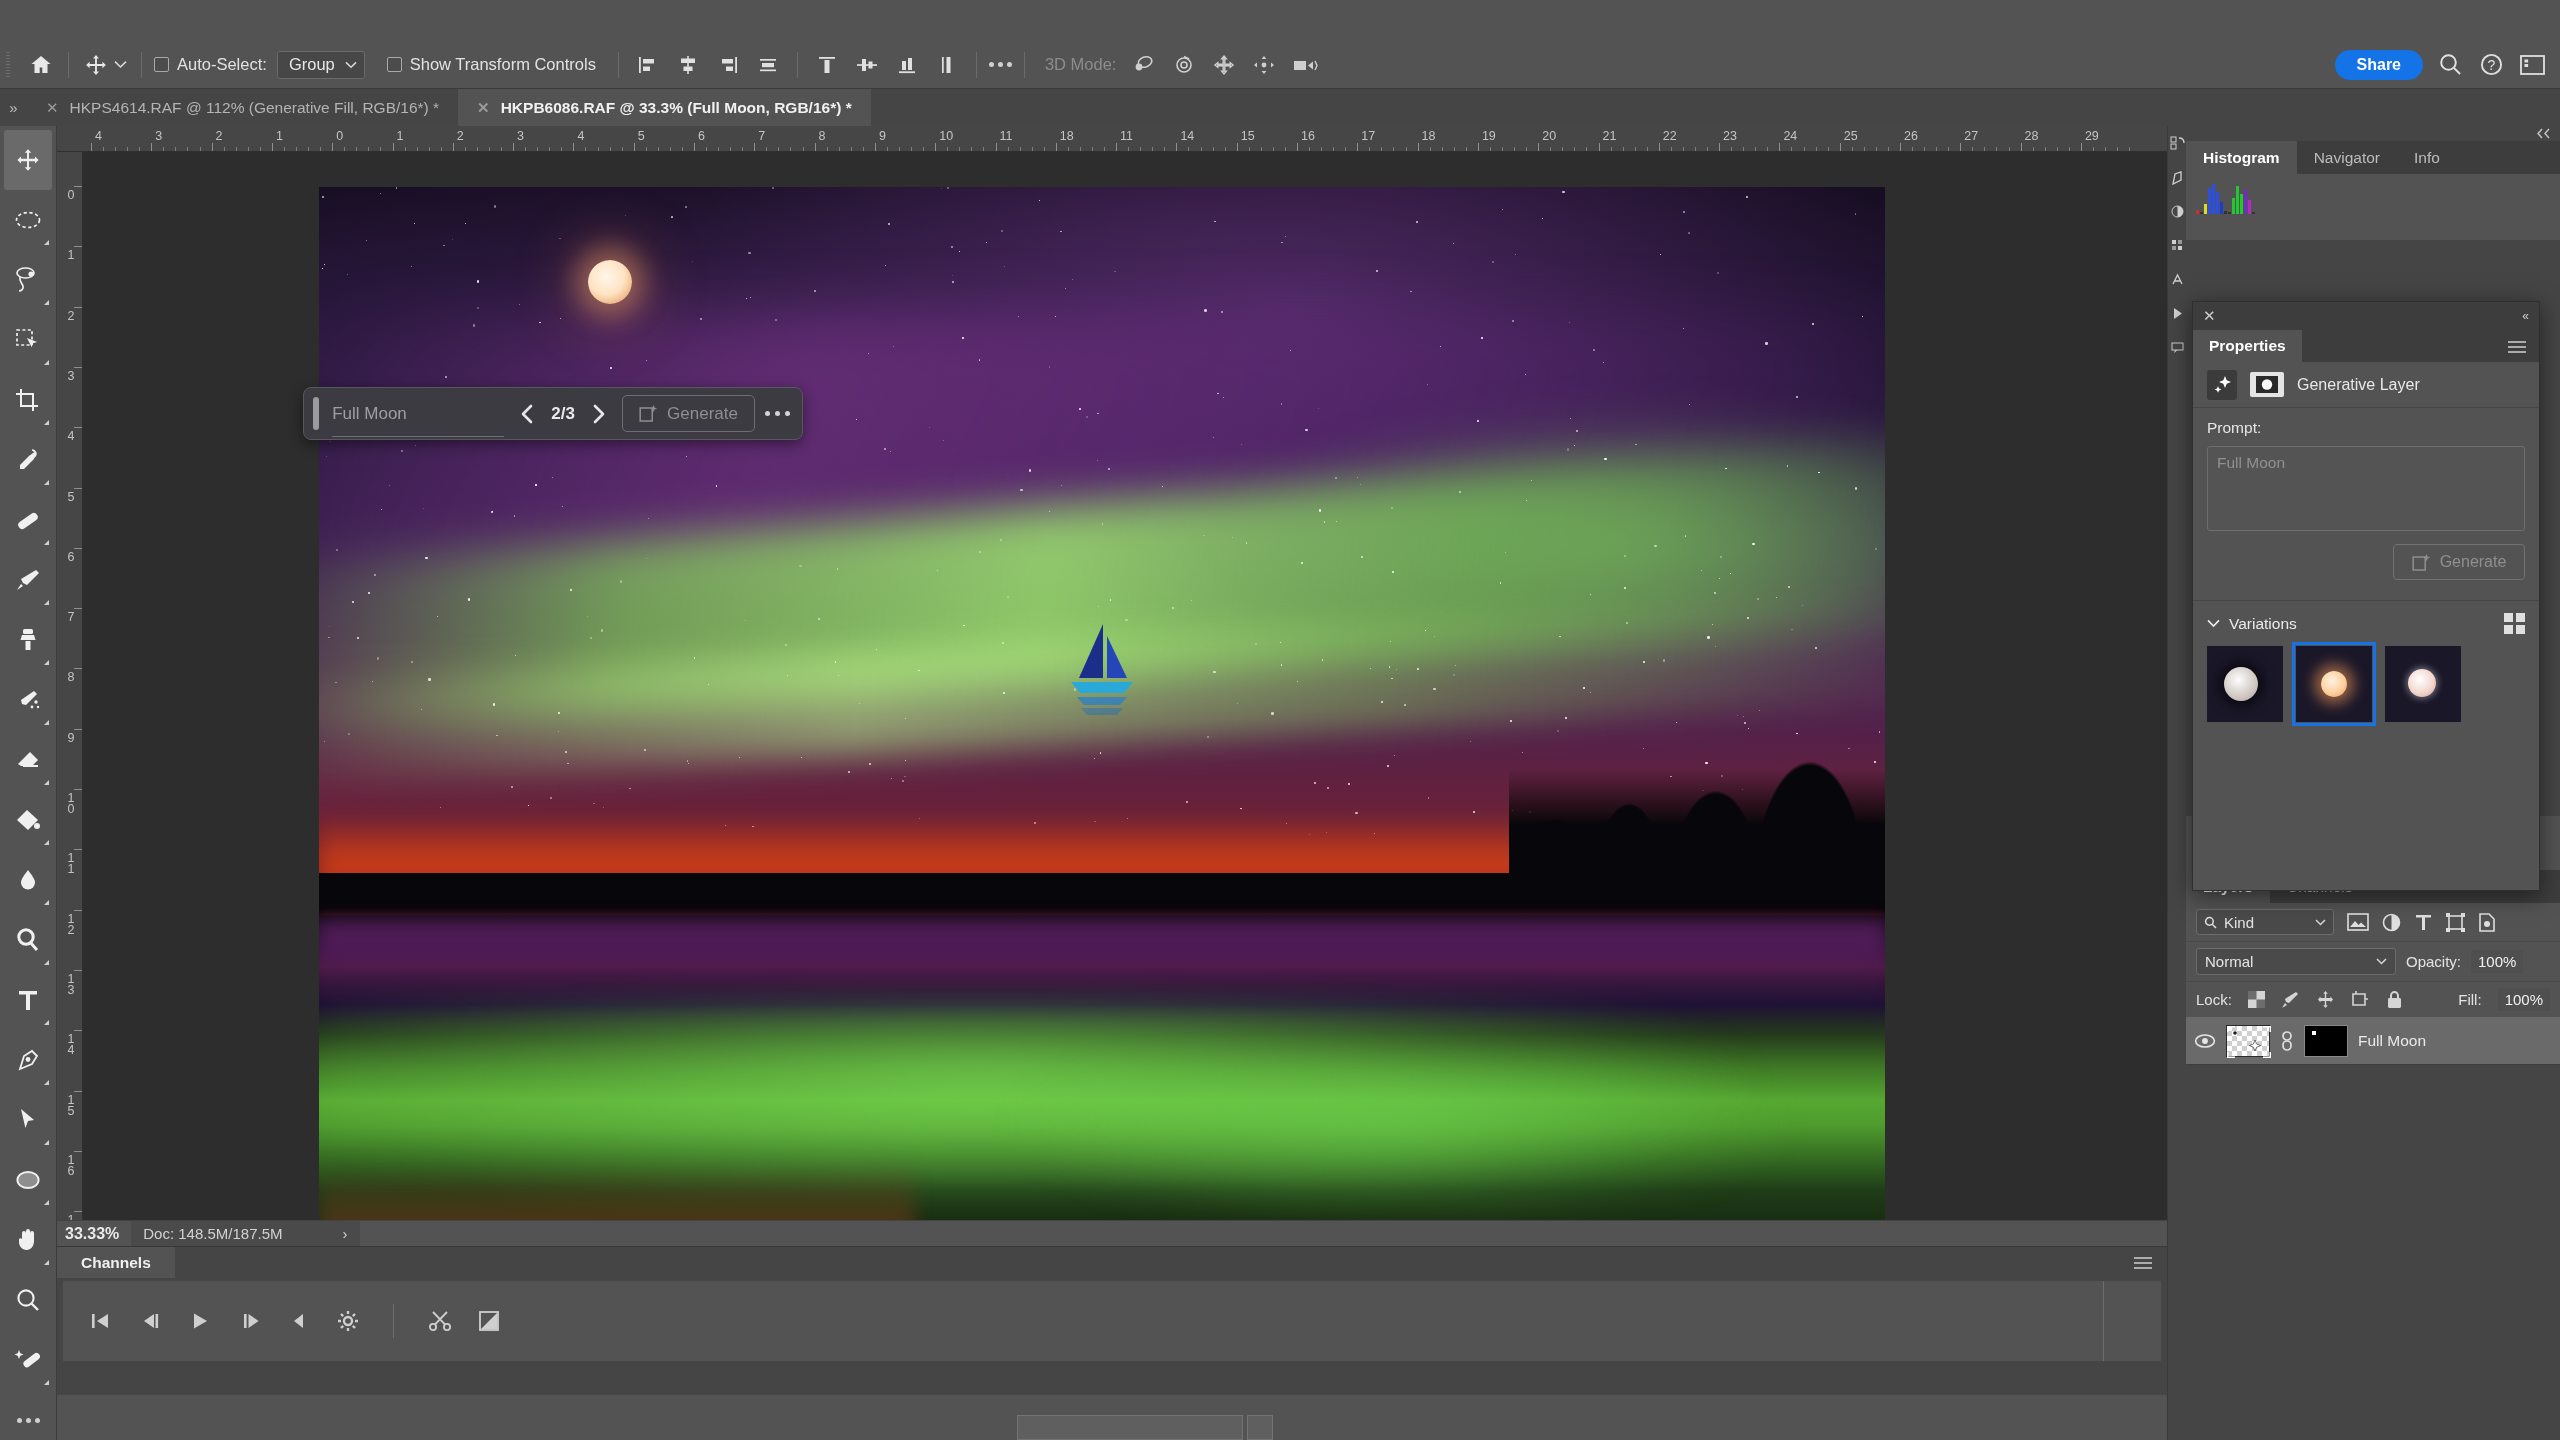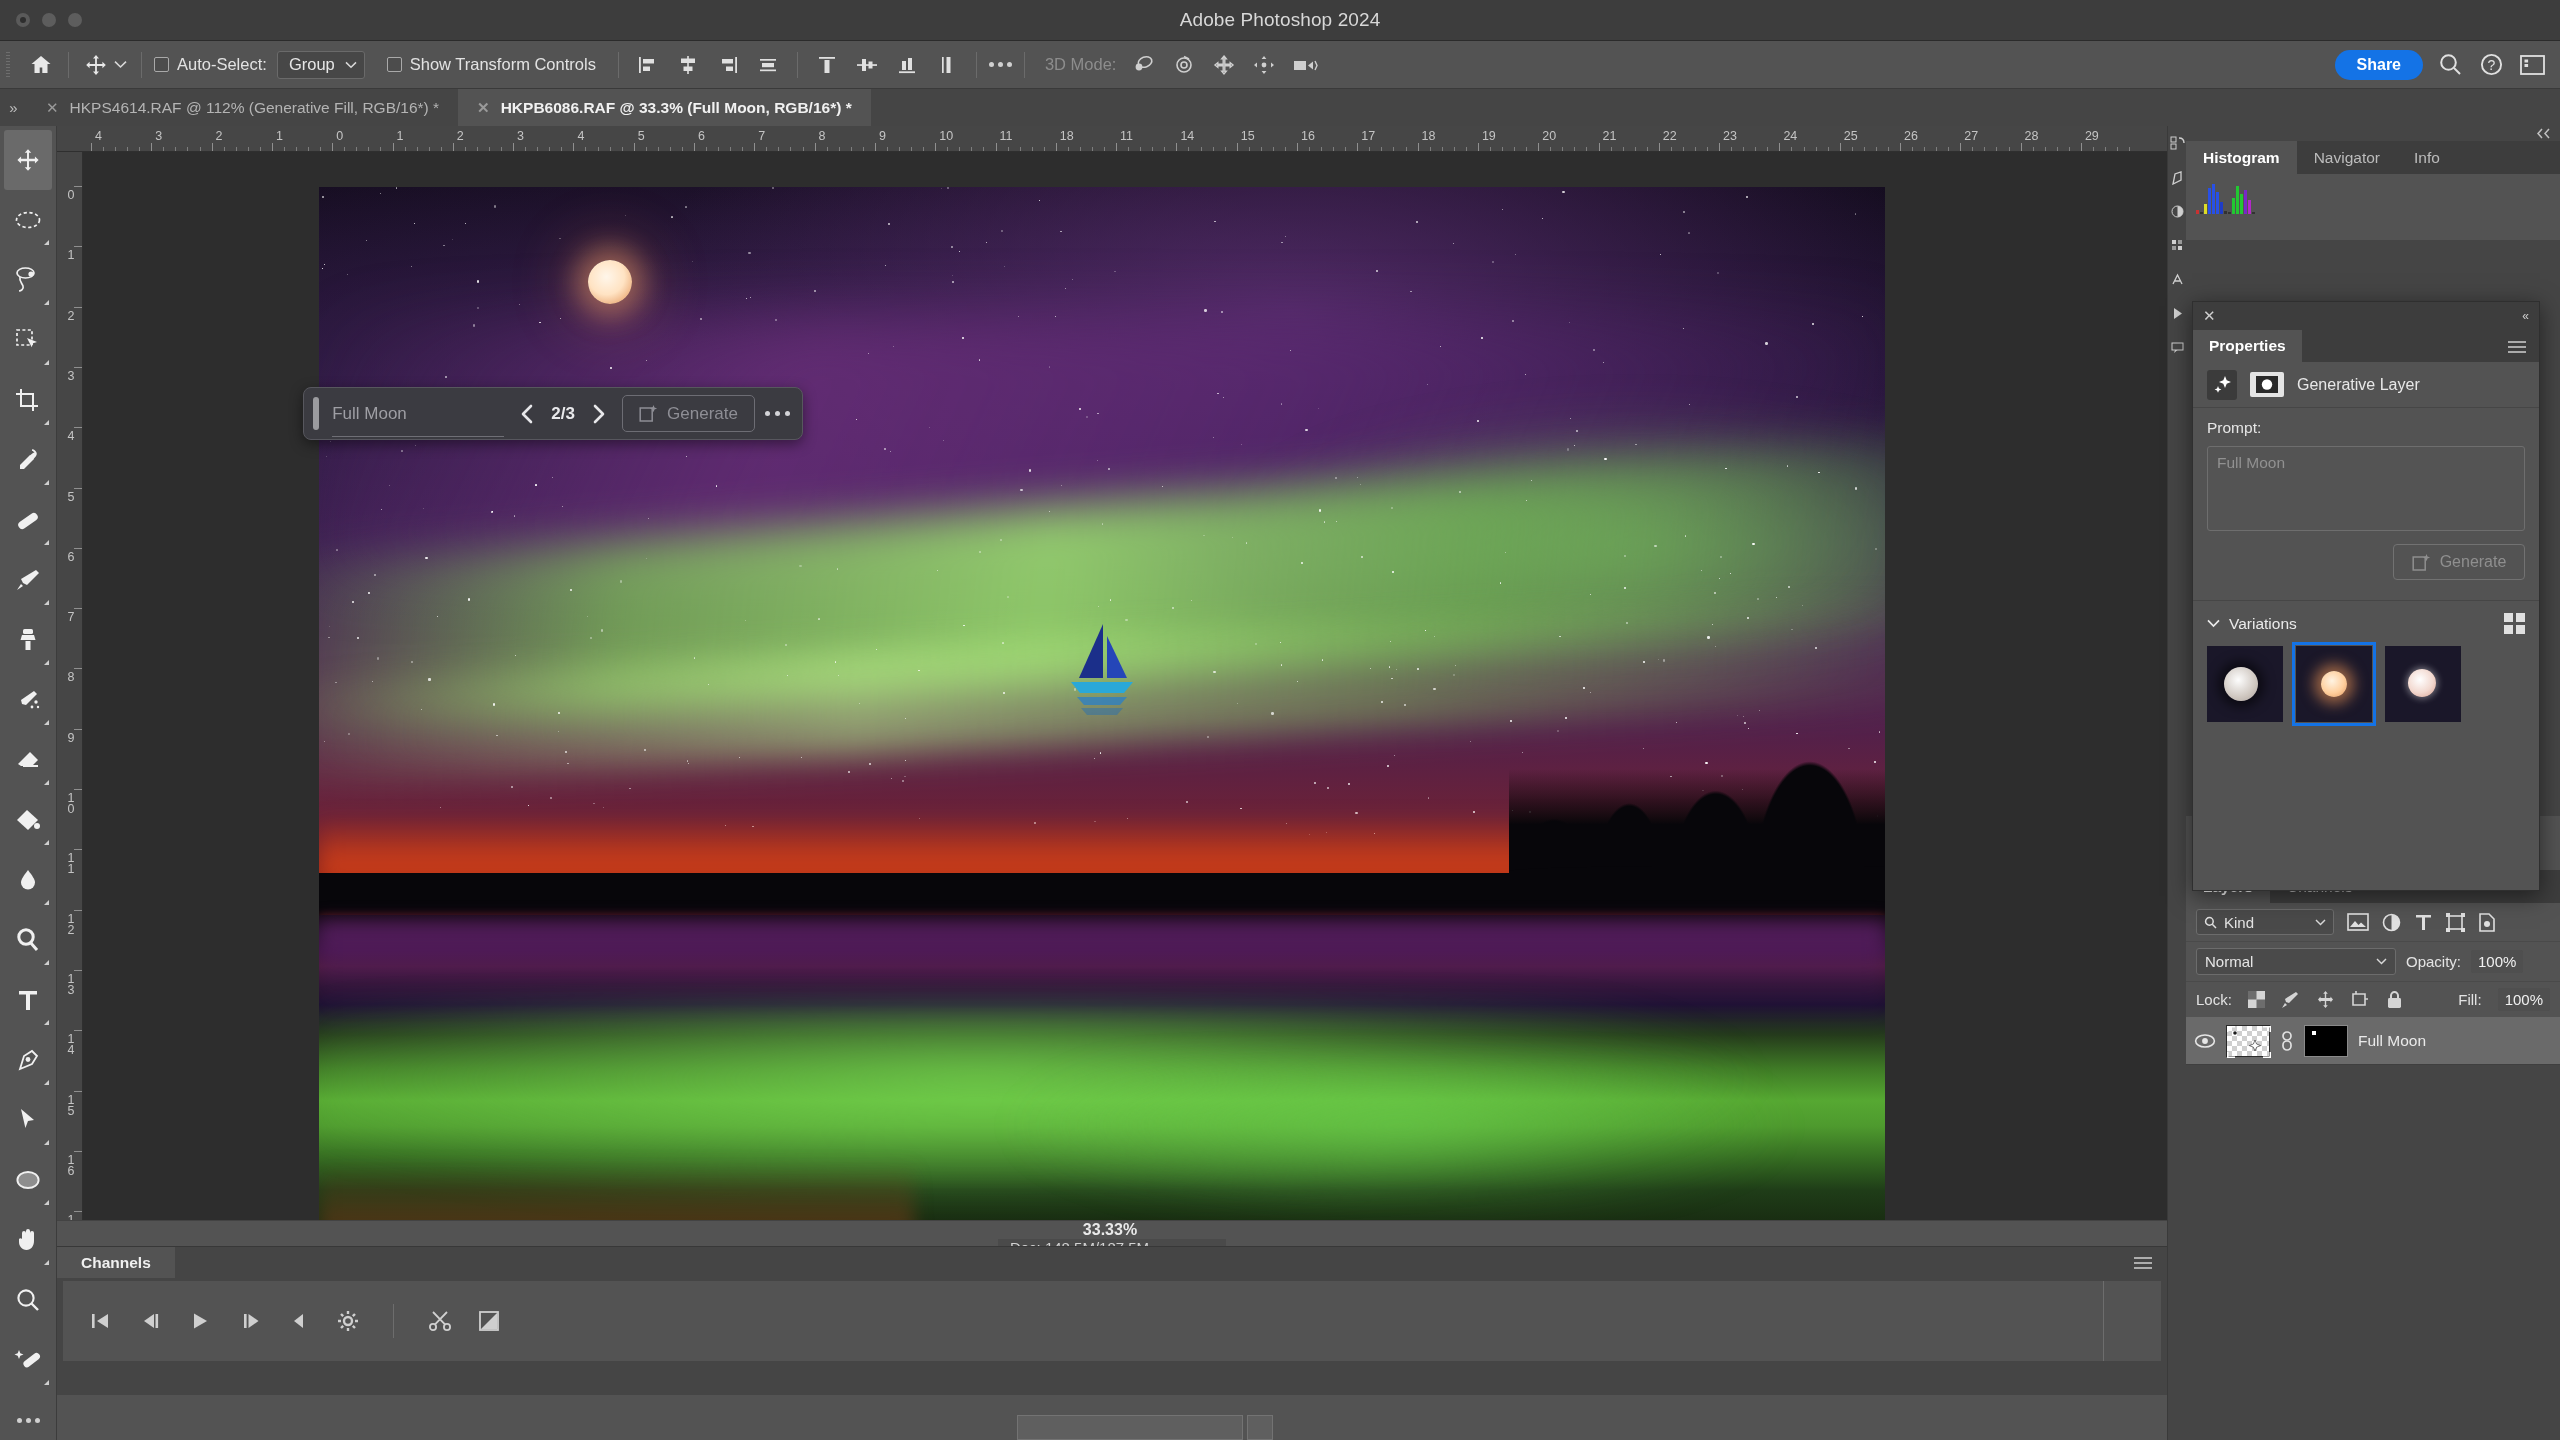--- a/index.html
+++ b/index.html
@@ -153,21 +153,21 @@
   .ctb-input span { color:#9e9ea4; font-size:17px; }
   .ctb-input::after { content:""; position:absolute; left:0; bottom:-13px; width:172px; height:1px; background:#6f6f76; }
   .ctb-arrow { width:34px;height:34px;display:flex;align-items:center;justify-content:center;color:#e7e7ea;font-size:22px; }
   .ctb-count { color:#e9e9ec; font-size:17px; font-weight:bold; min-width:42px; text-align:center; }
   .ctb-gen { margin-left:8px; height:37px; border:1px solid #6d6d74; border-radius:5px; display:flex; align-items:center; gap:9px; padding:0 16px; }
   .ctb-gen span { color:#8e8e95; font-size:17px; }
   .ctb-dots { margin-left:10px; margin-right:6px; display:flex; gap:5px; }
   .ctb-dots i { width:5px;height:5px;border-radius:50%;background:#d4d4d8;display:block; }
 
   
-  .statusbar { position:absolute; left:57px; bottom:194px; right:393px; height:26px; background:#535353; display:flex; align-items:center; border-top:1px solid #434343;flex-direction:column; }
+  .statusbar { position:absolute; left:57px; bottom:194px; right:393px; height:26px; background:#535353; display:flex; align-items:center; border-top:1px solid #434343; }
   .zoomval { color:#e9e9e9; font-size:16px; font-weight:bold; padding:0 12px 0 8px; }
   .docinfo { background:#4a4a4a; height:26px; display:flex; align-items:center; gap:60px; padding:0 12px; color:#d2d2d2; font-size:15px; }
 
   
   .timeline { position:absolute; left:57px; bottom:45px; right:393px; height:149px; background:#454545; border-top:1px solid #383838; }
   .tl-tabrow { height:31px; display:flex; align-items:center; background:#454545; }
   .tl-tab { height:31px; padding:0 24px; display:flex; align-items:center; background:#535353; color:#f0f0f0; font-size:15.5px; font-weight:bold; }
   .tl-menu { margin-left:auto; padding-right:14px; color:#cfcfcf; }
   .tl-body { position:absolute; left:6px; right:6px; top:34px; height:80px; background:#535353; display:flex; align-items:center; }
   .tl-ctrls { display:flex; align-items:center; gap:26px; padding-left:26px; }
@@ -251,28 +251,20 @@
   .lmask { width:44px; height:32px; background:#000; border:1px solid #8a8a8a; position:relative; }
   .lname { color:#eaeaea; font-size:15.5px; }
   .lock-ic { margin-left:auto; padding-right:8px; }
   svg { display:block; }
 </style>
 </head>
 <body>
 
 <div class="app">
 
-  <div class="titlebar">
-    <div class="traffic">
-      <span class="a"></span>
-      <span></span>
-      <span></span>
-    </div>
-    <div class="title-text">Adobe Photoshop 2024</div>
-  </div>
 
   <div class="optionsbar">
     <div class="grip">
         <i></i>
       </div>
     <div class="home-icon">
       <svg width="24" height="24" viewBox="0 0 24 24">
           <path d="M12 3 2.5 11h3v9h5.2v-5.6h2.6V20H18.5v-9h3z" fill="#e8e8e8"></path>
         </svg>
     </div>

